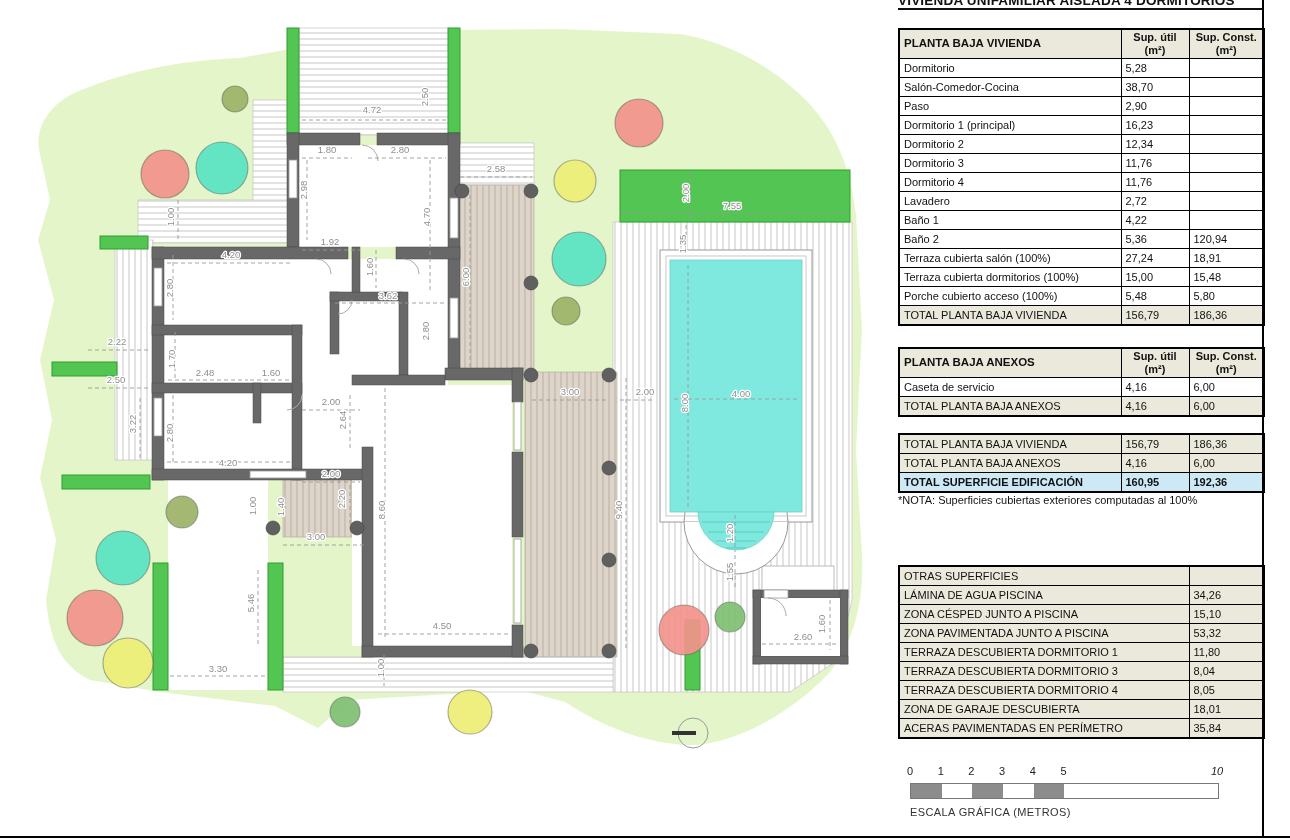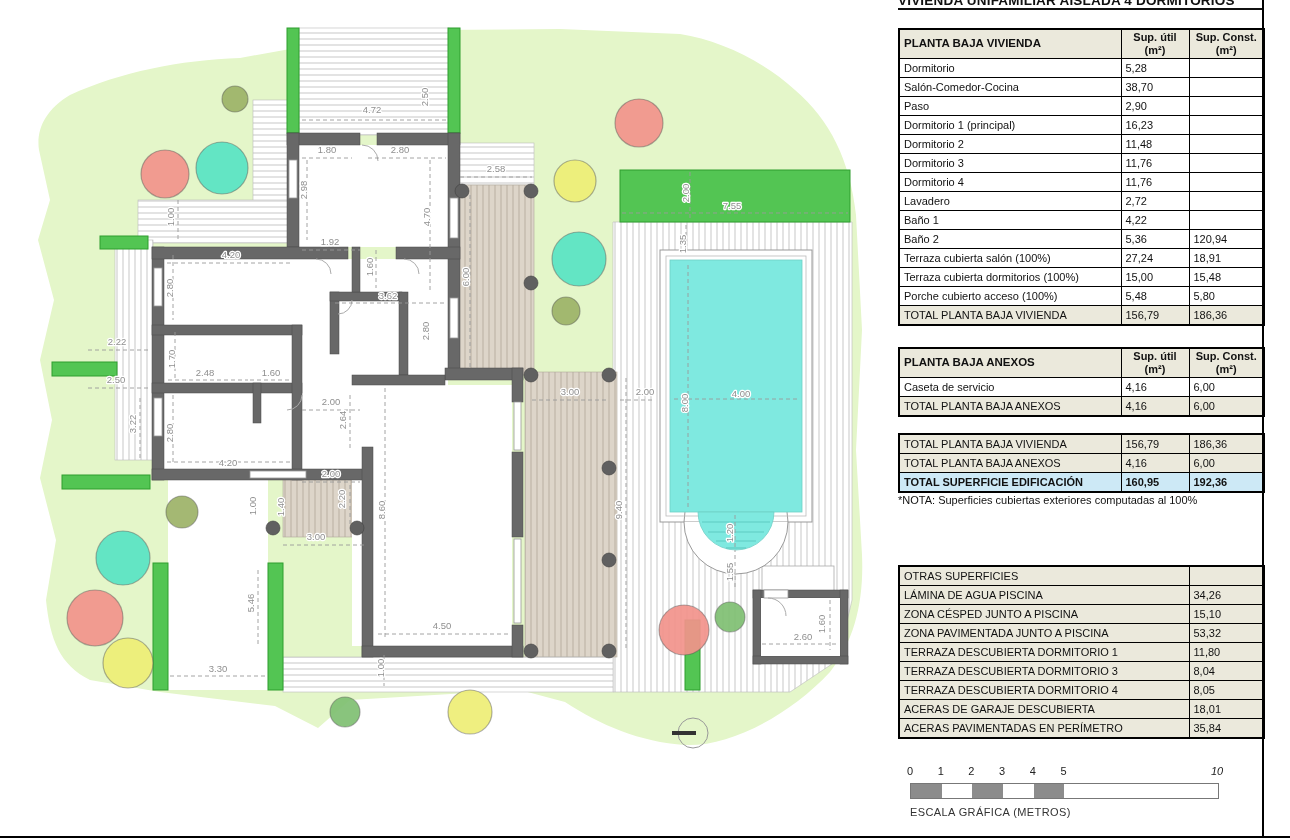--- a/index.html
+++ b/index.html
@@ -299,21 +299,21 @@
           <td class="val">2,90</td>
           <td class="val"></td>
         </tr>
         <tr>
           <td class="lbl">Dormitorio 1 (principal)</td>
           <td class="val">16,23</td>
           <td class="val"></td>
         </tr>
         <tr>
           <td class="lbl">Dormitorio 2</td>
-          <td class="val">11,48</td>
+          <td class="val">12,34</td>
           <td class="val"></td>
         </tr>
         <tr>
           <td class="lbl">Dormitorio 3</td>
           <td class="val">11,76</td>
           <td class="val"></td>
         </tr>
         <tr>
           <td class="lbl">Dormitorio 4</td>
           <td class="val">11,76</td>
@@ -448,21 +448,21 @@
         </tr>
         <tr class="total">
           <td class="lbl">TERRAZA DESCUBIERTA DORMITORIO 3</td>
           <td class="val">8,04</td>
         </tr>
         <tr class="total">
           <td class="lbl">TERRAZA DESCUBIERTA DORMITORIO 4</td>
           <td class="val">8,05</td>
         </tr>
         <tr class="total">
-          <td class="lbl">ACERAS DE GARAJE DESCUBIERTA</td>
+          <td class="lbl">ZONA DE GARAJE DESCUBIERTA</td>
           <td class="val">18,01</td>
         </tr>
         <tr class="total">
           <td class="lbl">ACERAS PAVIMENTADAS EN PERÍMETRO</td>
           <td class="val">35,84</td>
         </tr>
       </tbody>
   </table>
 
   <div id="scale-labels">

